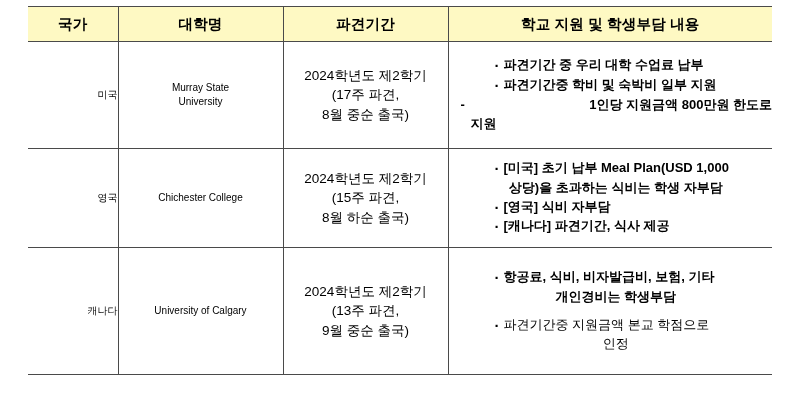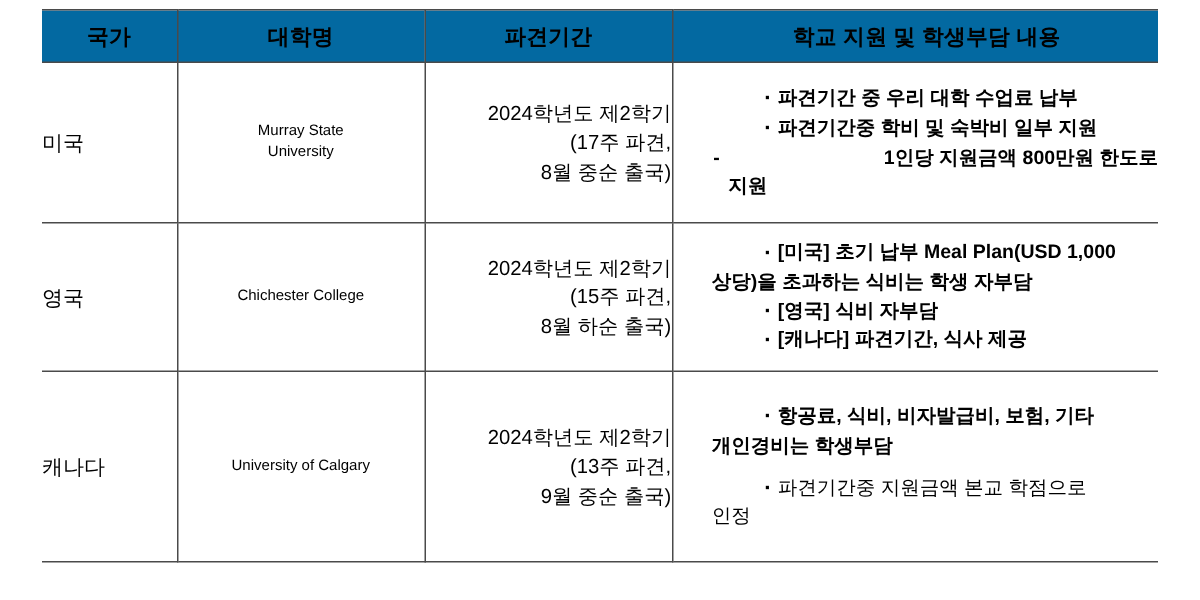--- a/index.html
+++ b/index.html
@@ -31,66 +31,65 @@
   table.info-table th,
   table.info-table td {
     border-top: 1px solid #4a4a4a;
     border-bottom: 1px solid #4a4a4a;
     border-left: none;
     border-right: none;
     vertical-align: middle;
     padding: 0;
   }
   thead th {
-    background: #0369a1;
+    background: #fef9c3;
     font-size: 14.5px;
     font-weight: bold;
     text-align: center;
     height: 34px;
     letter-spacing: 0.2px;
   }
   thead th.divider,
   tbody td.divider {
     border-right: 1px solid #4a4a4a;
   }
   thead th:last-child,
   tbody td:last-child {
     border-right: none;
-    padding-left: 15px;
   }
   
   .col-country { width: 90px; }
   .col-univ    { width: 165px; }
   .col-period  { width: 165px; }
   .col-support { width: 324px; }
 
   tbody td {
     font-size: 13.5px;
     line-height: 1.45;
   }
   td.cell-country {
-    text-align: left;
-    font-size: 14px;
+    text-align: right;
+    font-size: 10px;
   }
   td.cell-univ {
     text-align: center;
     font-size: 10px;
     padding: 0 6px;
   }
   td.cell-period {
     text-align: center;
     font-size: 13.5px;
     padding: 6px 4px;
   }
   td.cell-support {
     text-align: left;
     padding: 8px 10px 8px 12px;
     font-size: 13px;
   }
-  .period-line { display: block; text-align: right; }
+  .period-line { display: block; }
   .period-line.bold { font-weight: normal; }
   .bullet-item {
     display: block;
     position: relative;
     padding-left: 11px;
     margin-bottom: 1px;
     margin-left: 44px;
   }
   .bullet-item::before {
     content: "\00B7";
@@ -115,20 +114,21 @@
     top: 0;
   }
   .sub-cont {
     display: block;
     padding-left: 22px;
     font-weight: bold;
   }
   .cont-line {
     display: block;
     padding-left: 11px;
+    text-align: center;
   }
   .cont-line.bold { font-weight: bold; }
   .gap { display: block; height: 9px; }
   tr.row-usa td    { height: 106px; }
   tr.row-uk td     { height: 98px; }
   tr.row-canada td { height: 126px; }
 </style>
 </head>
 <body>
 

